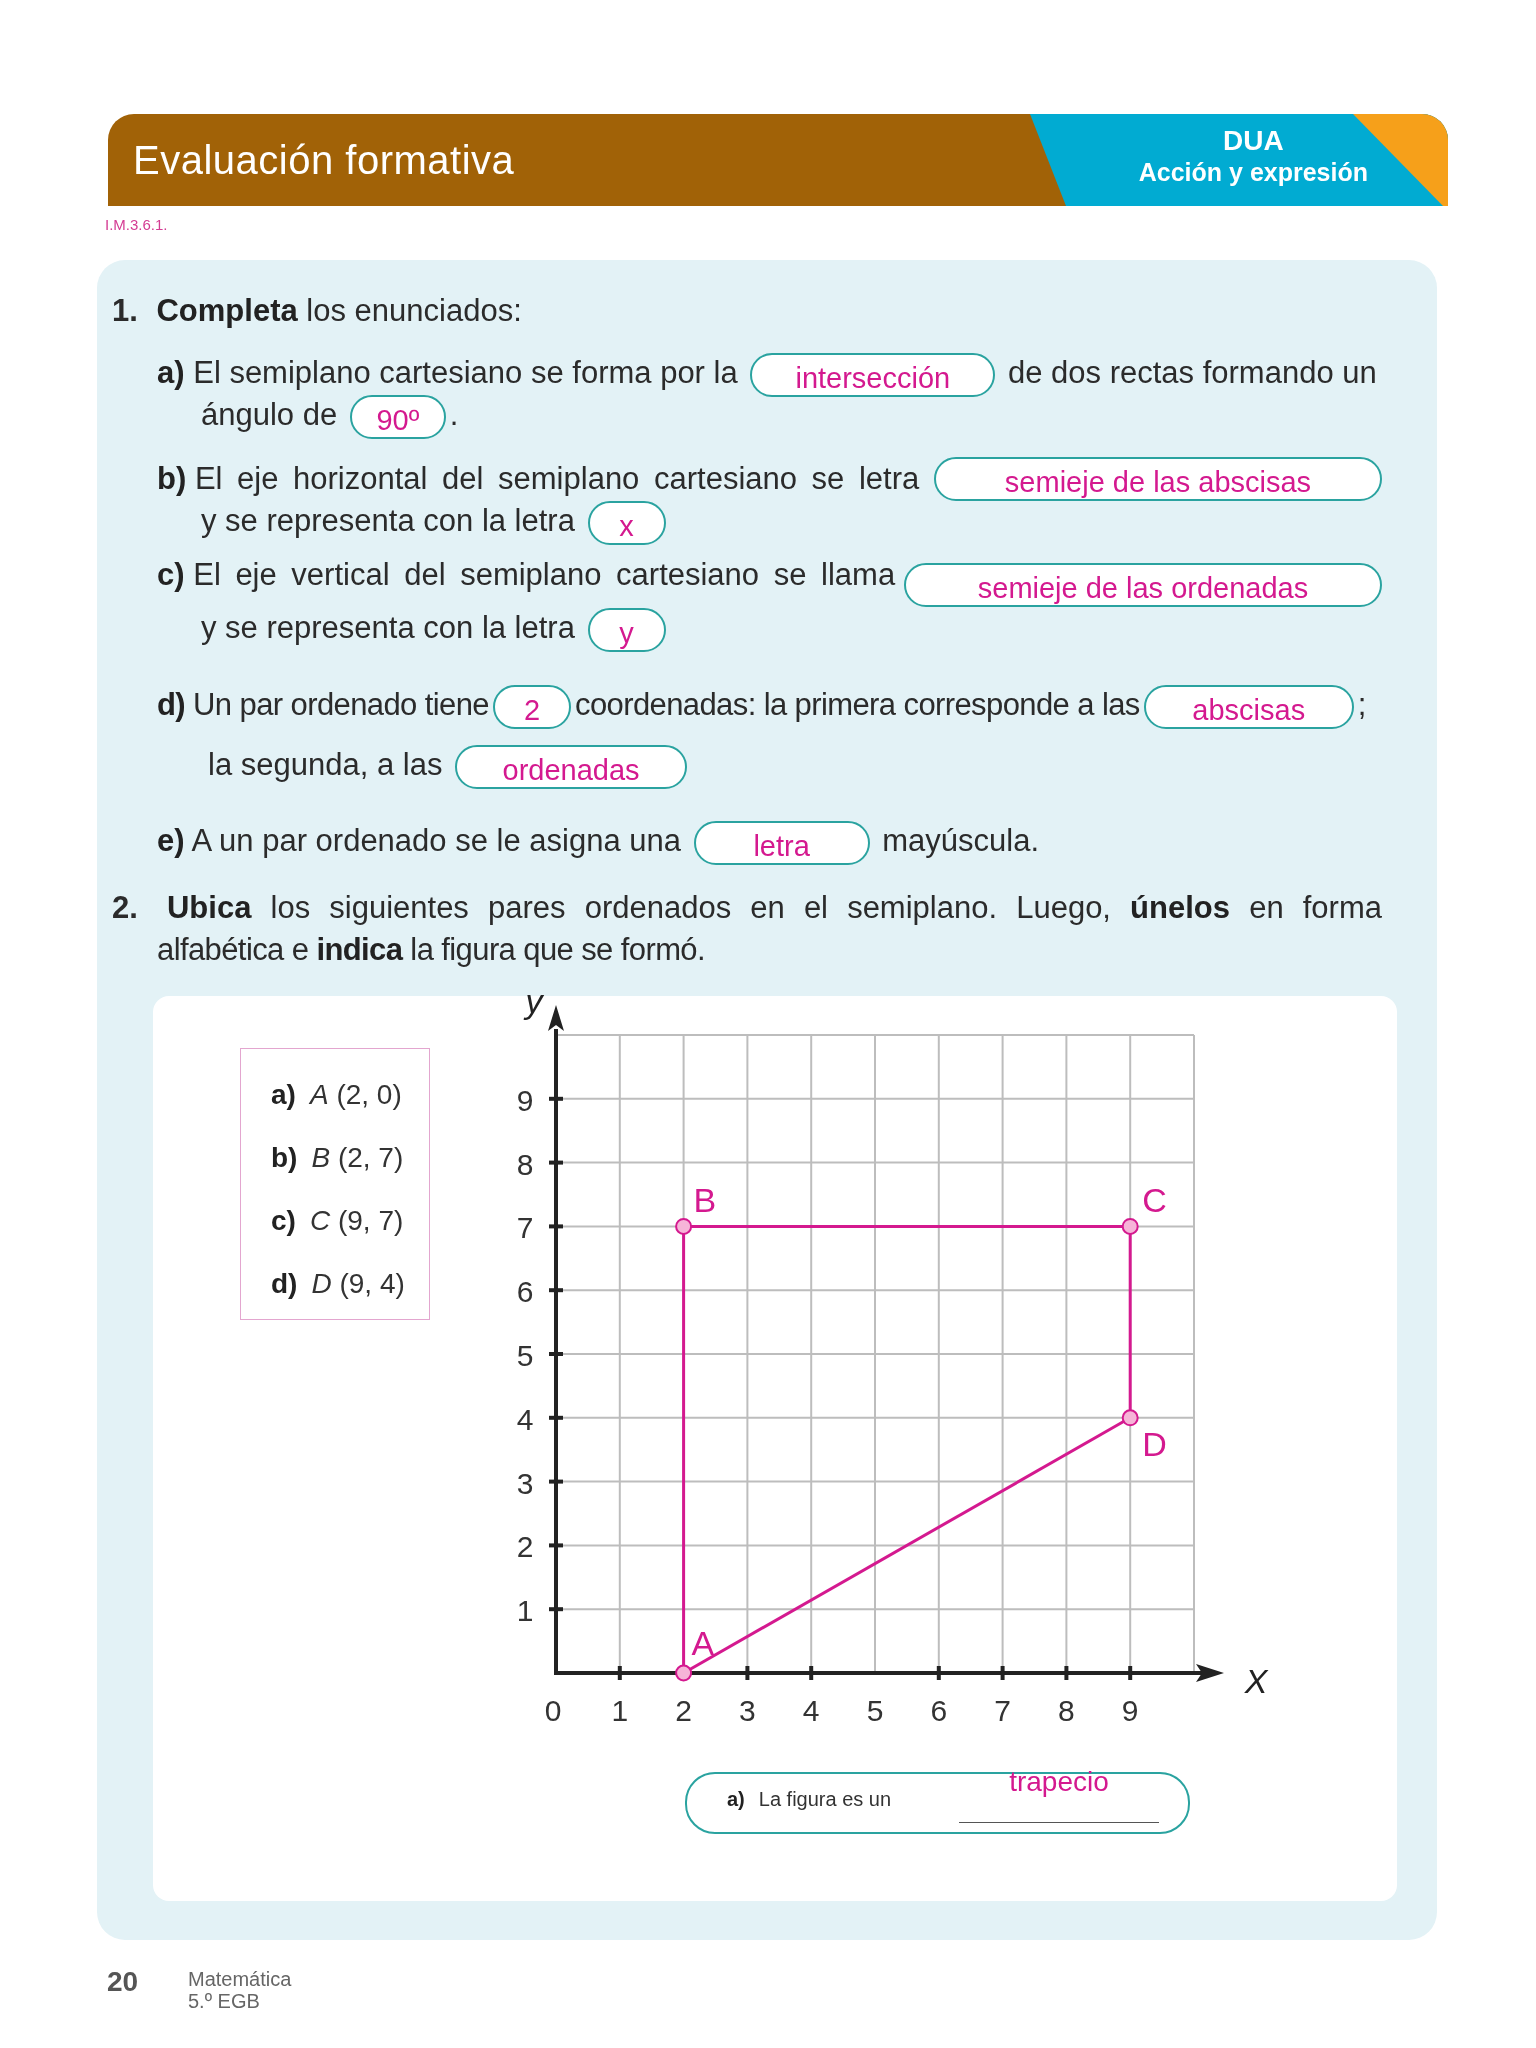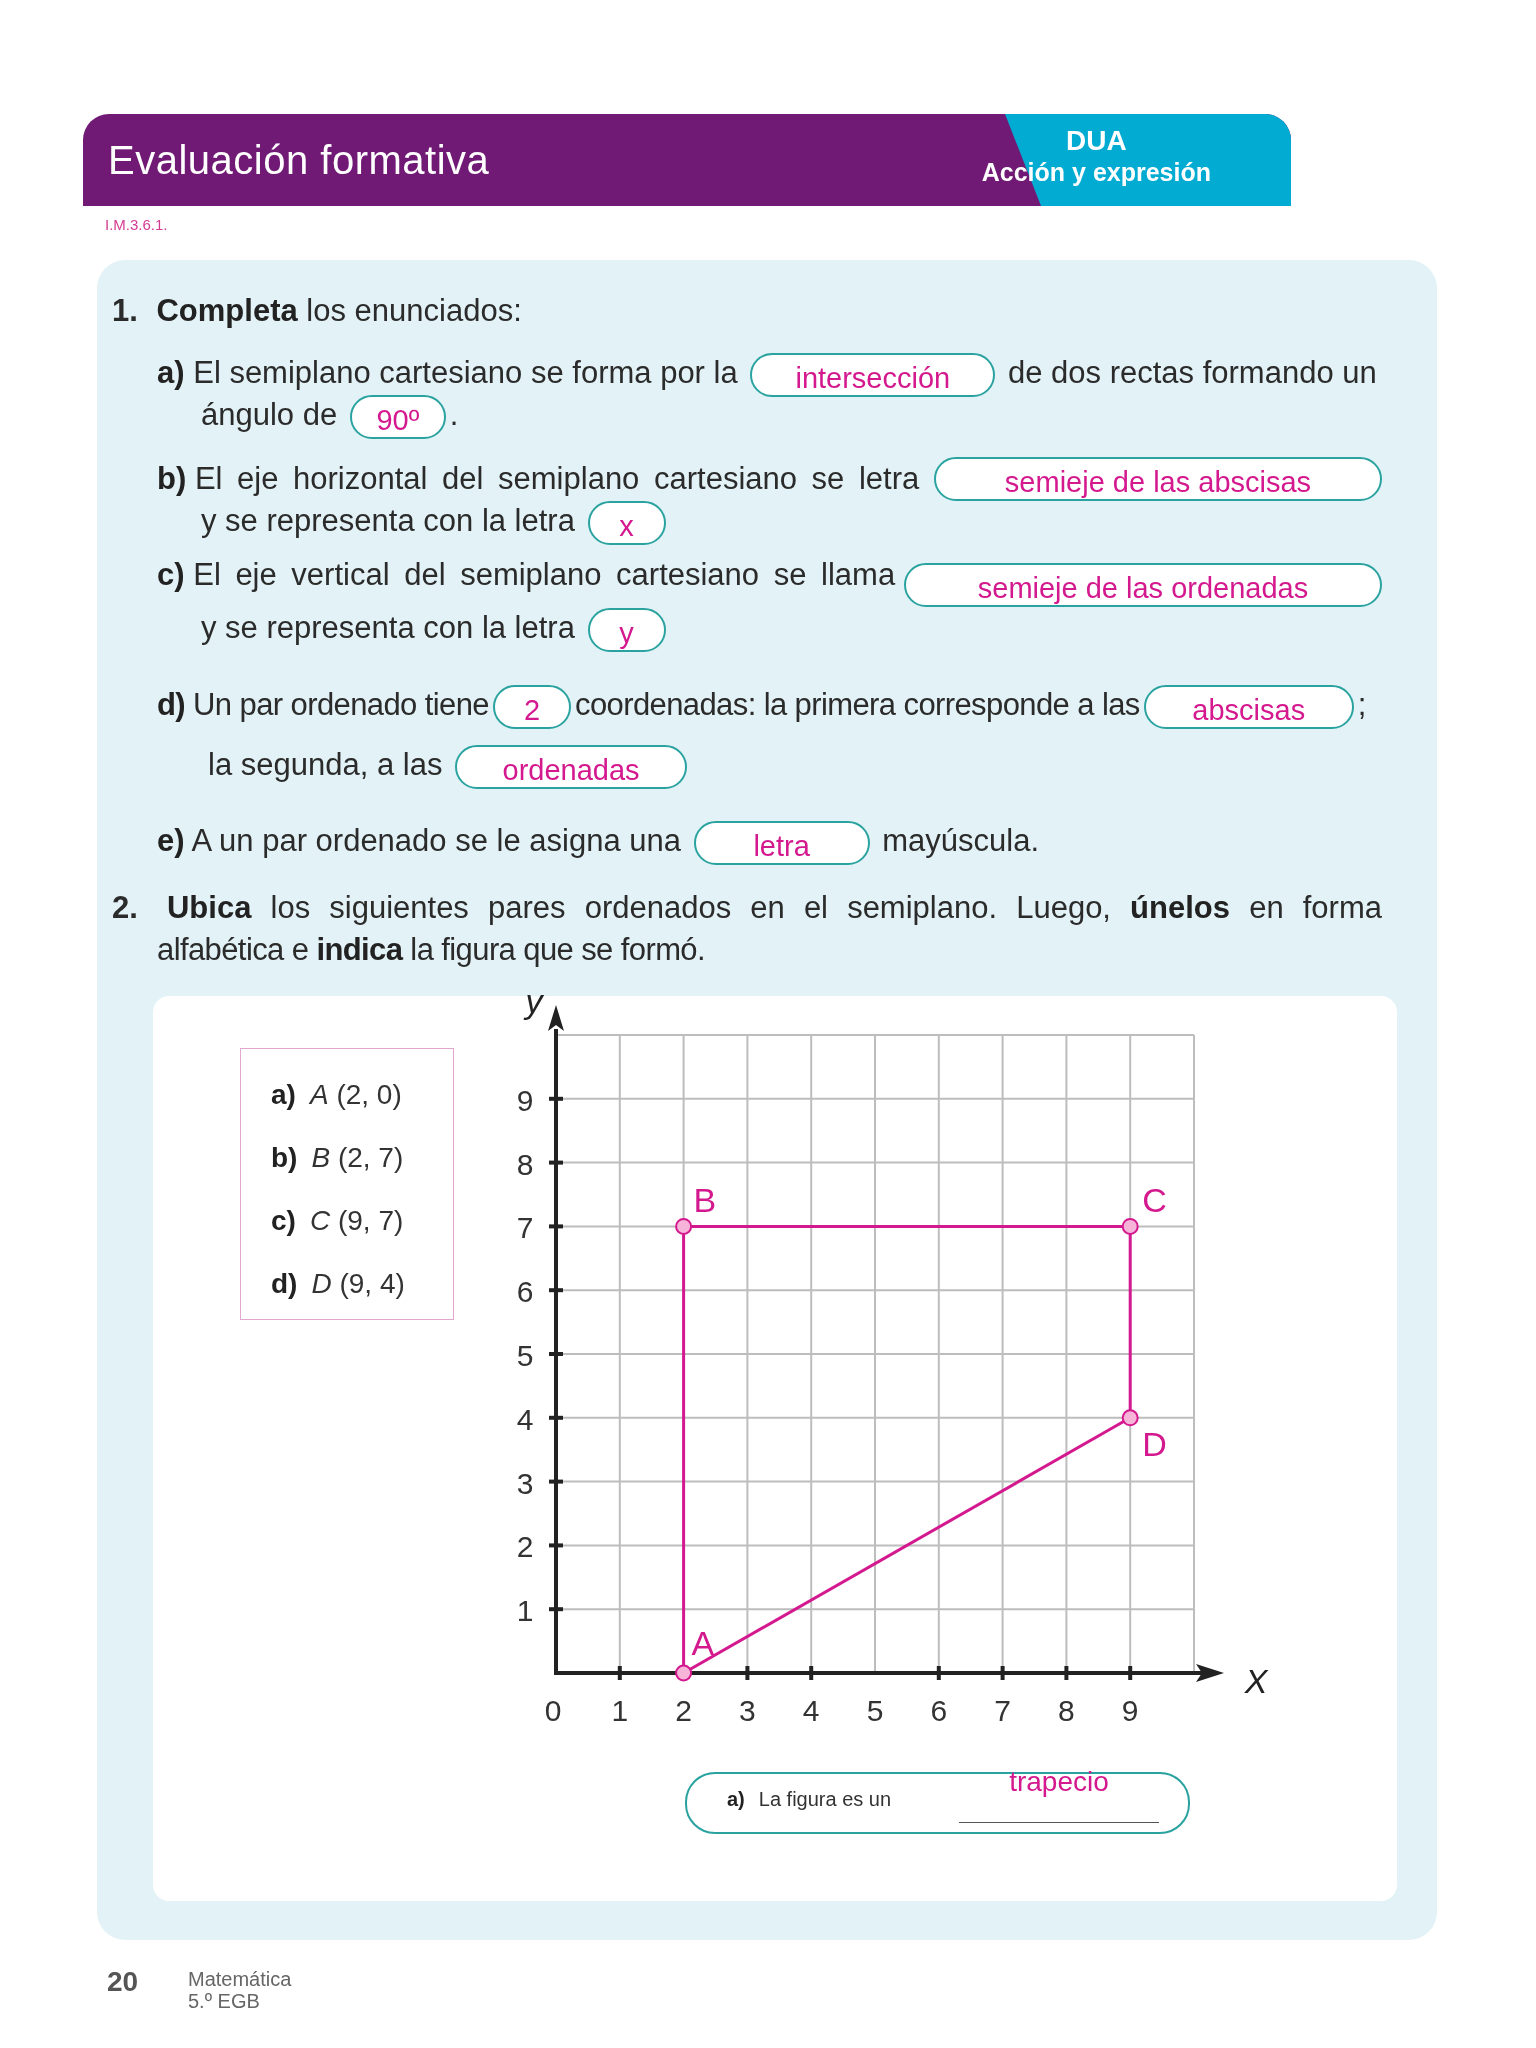--- a/index.html
+++ b/index.html
@@ -1,40 +1,40 @@
 <!DOCTYPE html>
 <html><head>
 <meta charset="utf-8">
 <style>
   html,body{margin:0;padding:0;}
   body{width:1536px;height:2048px;background:#ffffff;position:relative;overflow:hidden;
        font-family:"Liberation Sans","DejaVu Sans",sans-serif;color:#2b2b2b;}
   .abs{position:absolute;}
   
-  #banner{left:83px;top:114px;width:1208px;height:92px;border-radius:26px 26px 0 0;overflow:hidden;background:#701a75;}
+  #banner{left:108px;top:114px;width:1340px;height:92px;border-radius:26px 26px 0 0;overflow:hidden;background:#a16207;}
   #banner .teal2{position:absolute;left:0;top:0;width:100%;height:100%;background:#01abd2;
       clip-path:polygon(922px 0,1340px 0,1340px 92px,958px 92px);}
   #banner .orange{position:absolute;left:0;top:0;width:100%;height:100%;background:#f6a01a;
       clip-path:polygon(1245px 0,1340px 0,1340px 92px,1335px 92px);}
   #banner-title{left:25px;top:24px;font-size:40px;color:#ffffff;letter-spacing:0.5px;}
   #dua{right:80px;top:12px;text-align:center;color:#fff;}
   #dua .t1{font-size:28px;font-weight:bold;line-height:30px;}
   #dua .t2{font-size:25px;font-weight:bold;line-height:32px;}
   #code{left:105px;top:216px;font-size:15px;color:#d43c93;}
   
   #panel{left:97px;top:260px;width:1340px;height:1680px;background:#e3f2f6;border-radius:28px;}
   .q{font-size:31px;line-height:42px;color:#2b2b2b;}
   .q b{color:#222;}
   .num{font-weight:bold;}
   .blank{display:inline-block;border:2px solid #2aa3a0;border-radius:24px;background:#fff;
          color:#d4198f;text-align:center;height:44px;line-height:46px;vertical-align:middle;
          font-size:29px;box-sizing:border-box;margin:0 4px;}
   
   #card{left:153px;top:996px;width:1244px;height:905px;background:#ffffff;border-radius:16px;}
-  #pairs{left:240px;top:1048px;width:188px;height:270px;border:1.5px solid #e3a6cf;background:#fff;padding-left:24px;}
+  #pairs{left:240px;top:1048px;width:188px;height:270px;border:1.5px solid #e3a6cf;background:#fff;}
   .pair{position:absolute;left:30px;font-size:28px;color:#333;}
   .pair b{color:#222;margin-right:14px;}
   .pair i{font-style:italic;}
   #answer{left:685px;top:1772px;width:505px;height:62px;border:2px solid #2aa3a0;border-radius:30px;background:#fff;box-sizing:border-box;}
   #answer-label{left:40px;top:14px;font-size:20px;color:#333;}
   #answer-label b{color:#222;margin-right:14px;}
   #answer-line{left:272px;top:48px;width:200px;height:1px;background:#555;}
   #answer-value{left:272px;top:-8px;width:200px;text-align:center;font-size:28px;color:#d4198f;}
   
   #page-num{left:107px;top:1966px;font-size:28px;font-weight:bold;color:#555;}

